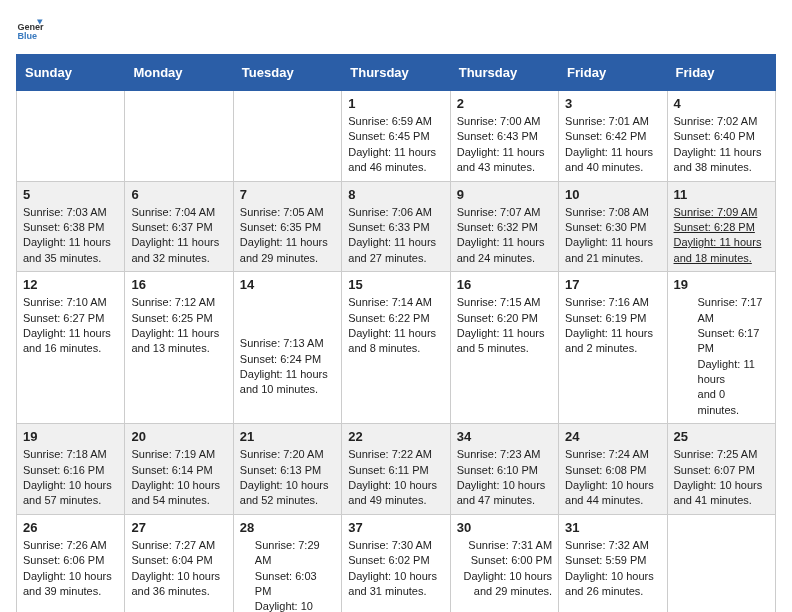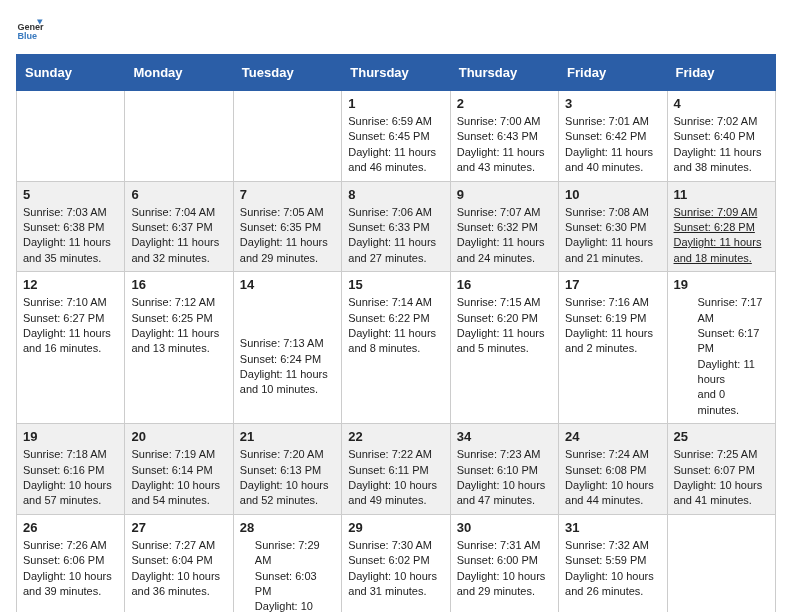--- a/index.html
+++ b/index.html
@@ -309,29 +309,29 @@
 and 36 minutes.</div>
         </td>
         <td>
           <div class="day-number">28</div>
           <div class="day-info" style="white-space: pre-line; margin-left: 15px;">Sunrise: 7:29 AM
 Sunset: 6:03 PM
 Daylight: 10 hours
 and 34 minutes.</div>
         </td>
         <td>
-          <div class="day-number">29</div>
+          <div class="day-number">37</div>
           <div class="day-info" style="white-space: pre-line;">Sunrise: 7:30 AM
 Sunset: 6:02 PM
 Daylight: 10 hours
 and 31 minutes.</div>
         </td>
         <td>
           <div class="day-number">30</div>
-          <div class="day-info" style="white-space: pre-line;">Sunrise: 7:31 AM
+          <div class="day-info" style="white-space: pre-line; text-align: right;">Sunrise: 7:31 AM
 Sunset: 6:00 PM
 Daylight: 10 hours
 and 29 minutes.</div>
         </td>
         <td>
           <div class="day-number">31</div>
           <div class="day-info" style="white-space: pre-line;">Sunrise: 7:32 AM
 Sunset: 5:59 PM
 Daylight: 10 hours
 and 26 minutes.</div>

